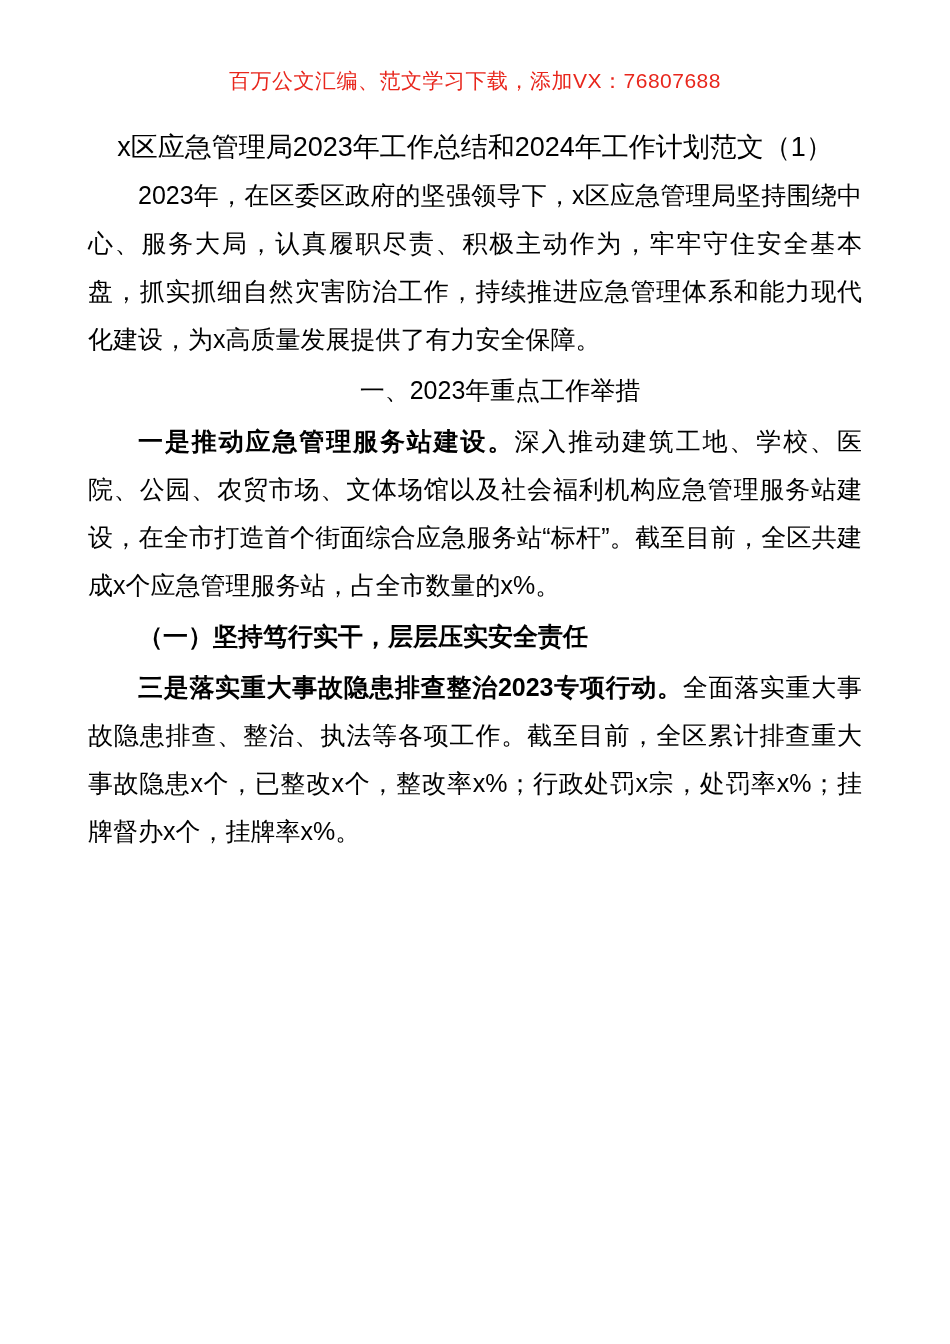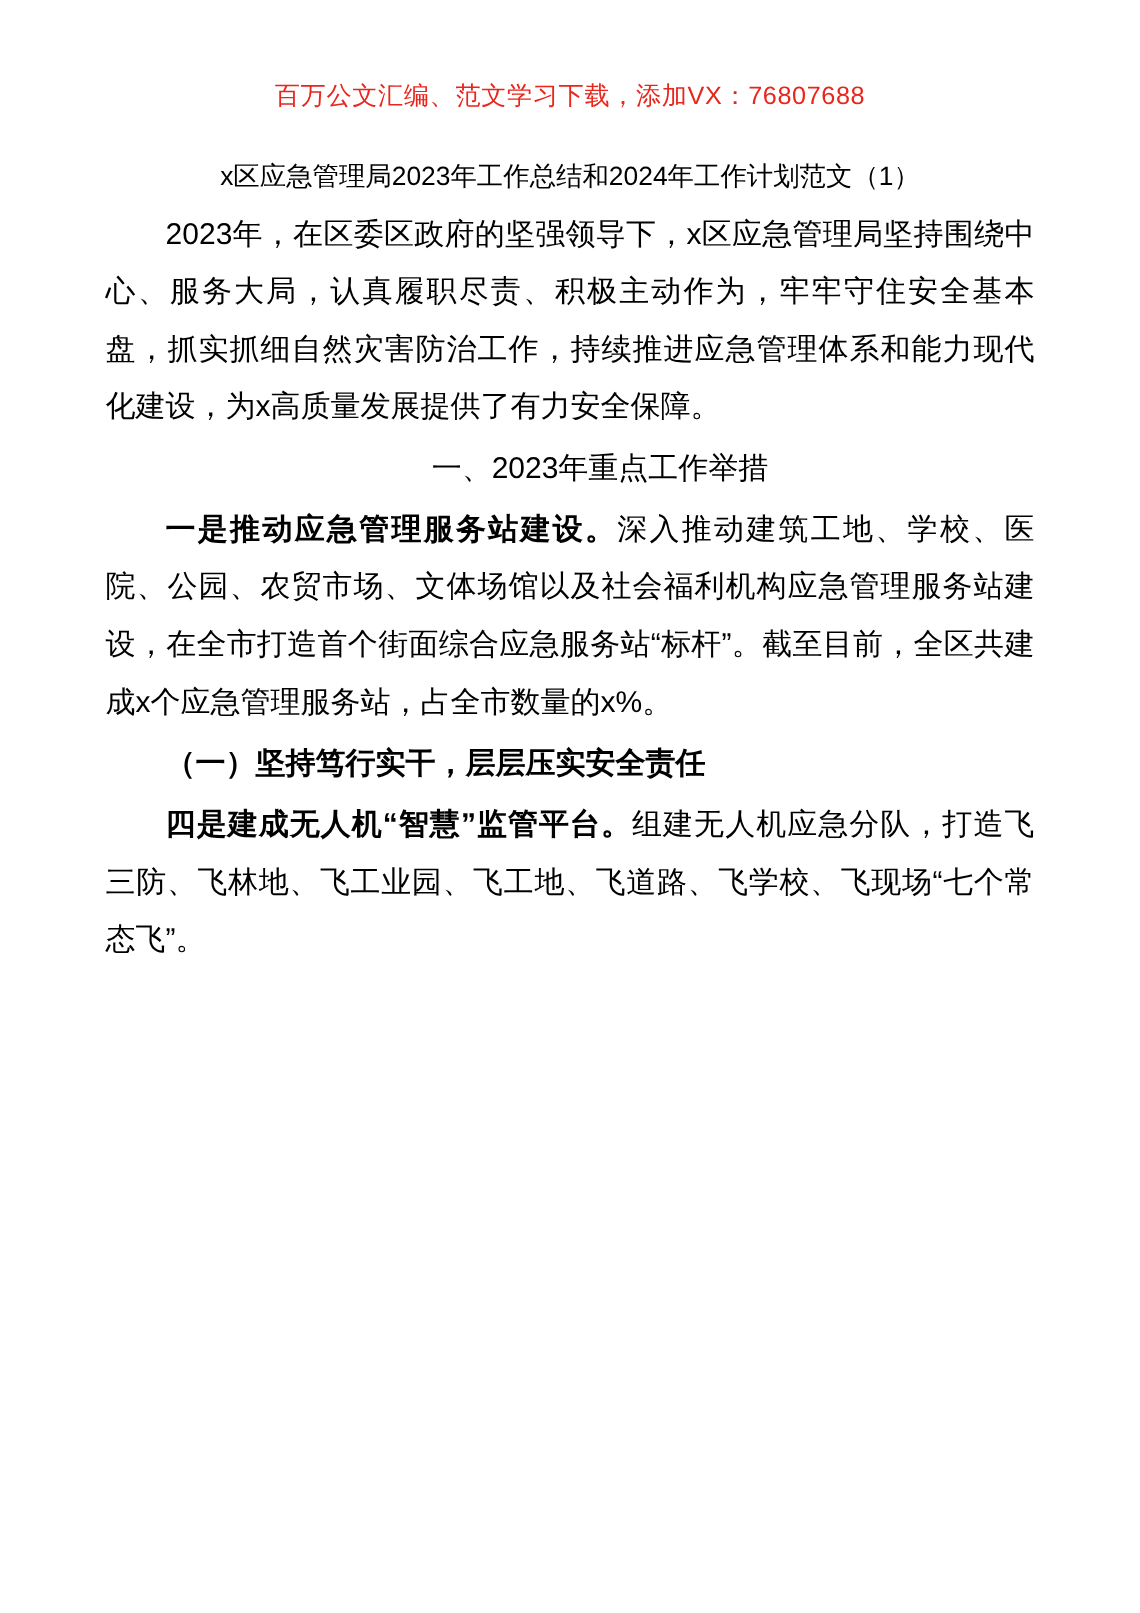--- a/index.html
+++ b/index.html
@@ -21,21 +21,21 @@
   }
   .watermark {
     text-align: center;
     font-size: 21px;
     line-height: 30px;
     font-weight: 400;
     letter-spacing: 0.5px;
   }
   .doc-title {
     text-align: center;
-    font-size: 22px;
+    font-size: 27px;
     font-weight: 400;
     line-height: 48px;
     margin: 27px 0 0 0;
   }
   .doc-body {
     margin-top: 0;
   }
   .para {
     font-size: 25px;
     line-height: 48px;
@@ -64,15 +64,15 @@
 <div class="page">
   <div class="watermark" style="color: rgb(232, 38, 28);">百万公文汇编、范文学习下载，添加VX：76807688</div>
 
   <div class="doc-title">x区应急管理局2023年工作总结和2024年工作计划范文（1）</div>
 
   <div class="doc-body" id="doc-body">
       <p class="para body">2023年，在区委区政府的坚强领导下，x区应急管理局坚持围绕中心、服务大局，认真履职尽责、积极主动作为，牢牢守住安全基本盘，抓实抓细自然灾害防治工作，持续推进应急管理体系和能力现代化建设，为x高质量发展提供了有力安全保障。</p>
       <p class="para heading-1">一、2023年重点工作举措</p>
       <p class="para body"><strong class="lead">一是推动应急管理服务站建设。</strong>深入推动建筑工地、学校、医院、公园、农贸市场、文体场馆以及社会福利机构应急管理服务站建设，在全市打造首个街面综合应急服务站“标杆”。截至目前，全区共建成x个应急管理服务站，占全市数量的x%。</p>
       <p class="para heading-2">（一）坚持笃行实干，层层压实安全责任</p>
-      <p class="para body"><strong class="lead">四是建成无人机“智慧”监管平台。</strong>组建无人机应急分队，打造飞三防、飞林地、飞工业园、飞工地、飞道路、飞学校、飞现场“七个常态飞”。</p>
+      <p class="para body"><strong class="lead">三是落实重大事故隐患排查整治2023专项行动。</strong>全面落实重大事故隐患排查、整治、执法等各项工作。截至目前，全区累计排查重大事故隐患x个，已整改x个，整改率x%；行政处罚x宗，处罚率x%；挂牌督办x个，挂牌率x%。</p>
     </div>
 </div>
 
 </body></html>

